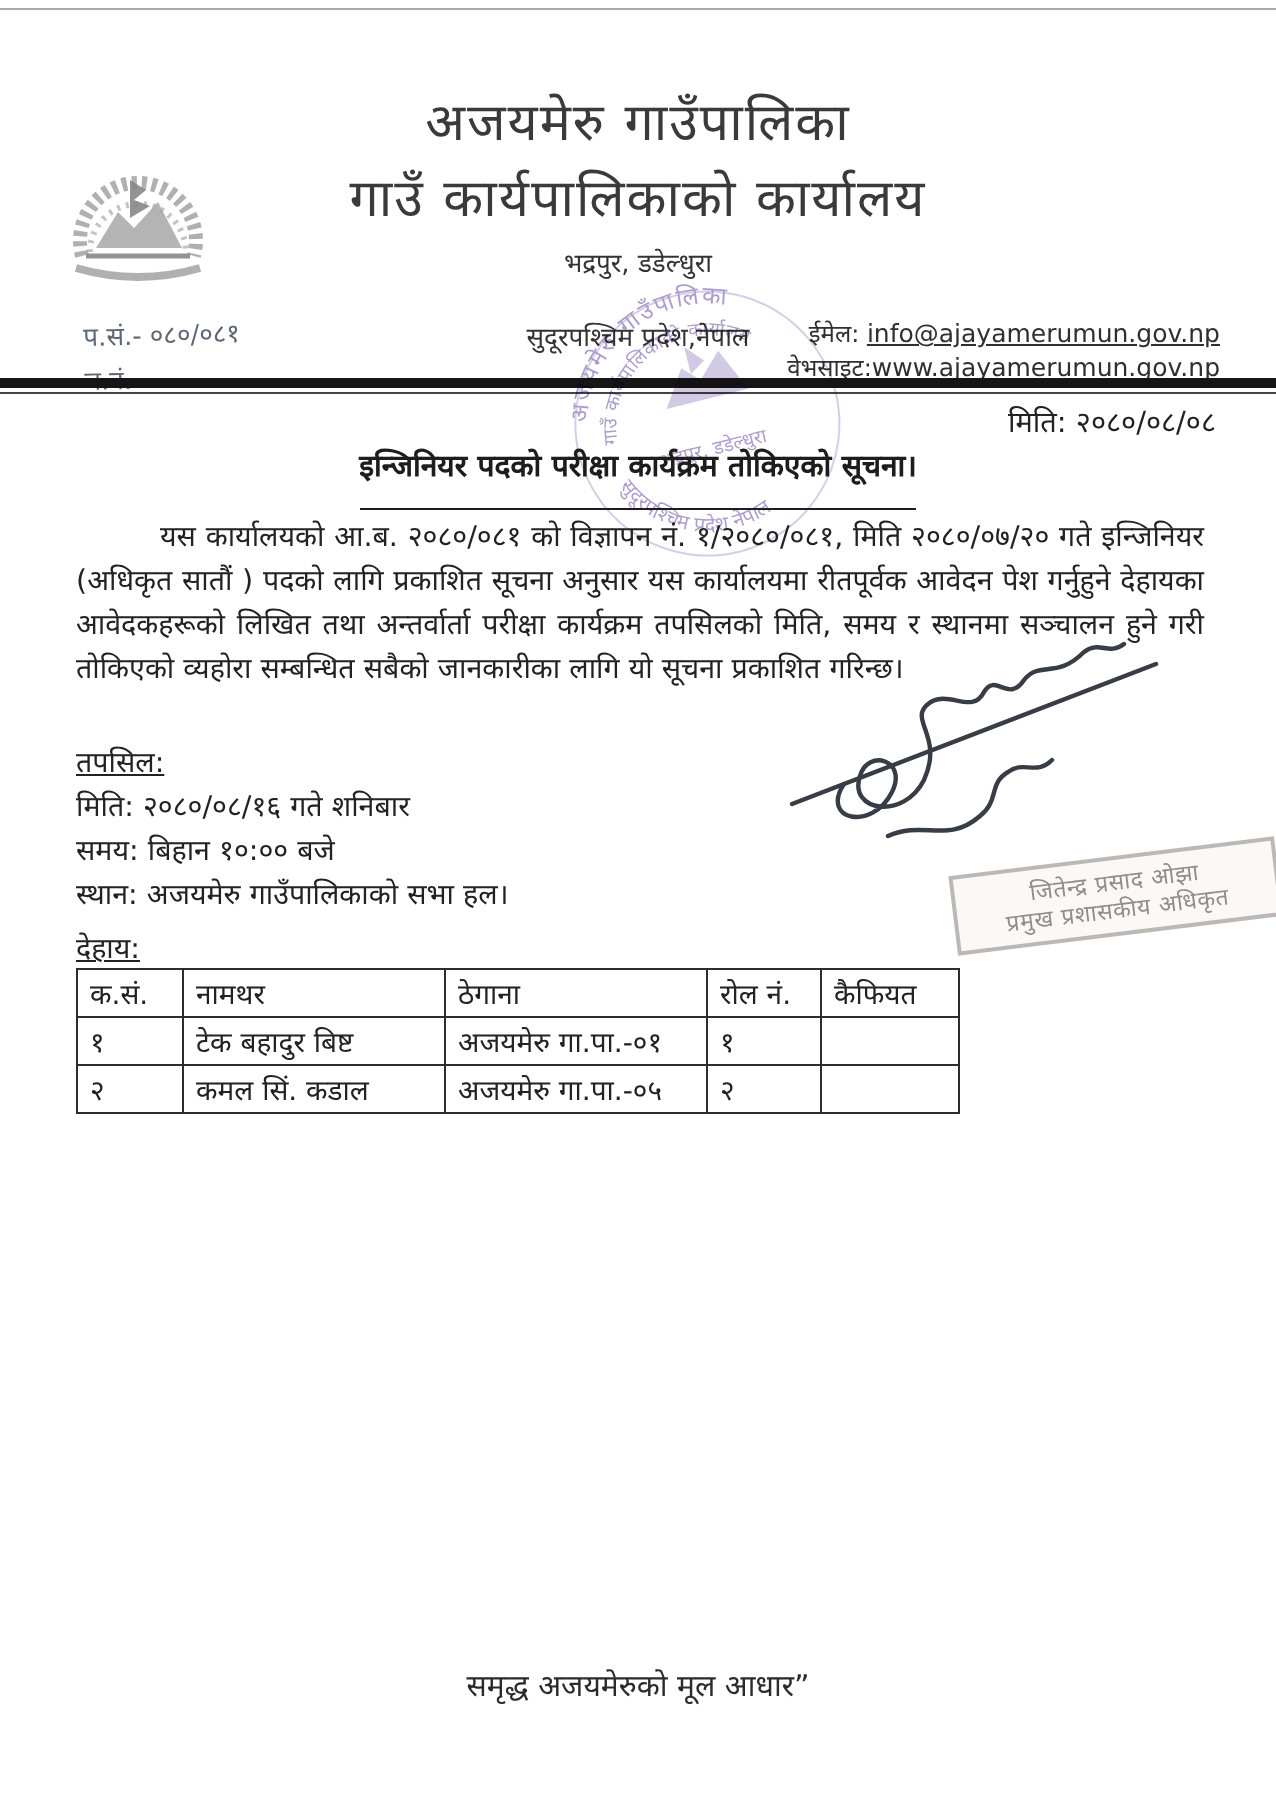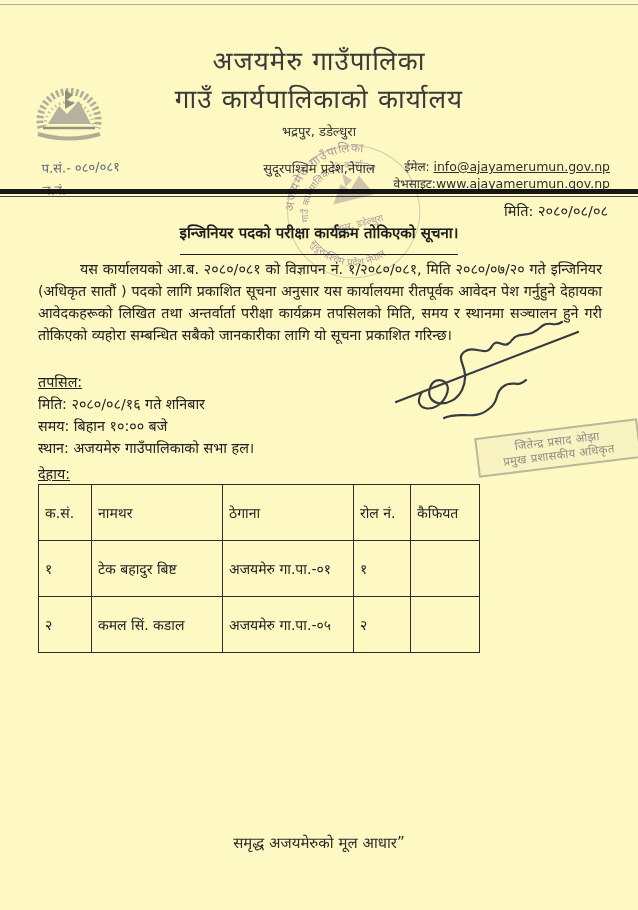--- a/index.html
+++ b/index.html
@@ -1,20 +1,20 @@
 <!DOCTYPE html>
 <html><head>
 <meta charset="utf-8">
 <style>
   html,body{margin:0;padding:0;background:#e8e8e6;}
   .page{
     position:relative;
     width:638px;height:910px;
     margin:0 auto;
-    background:#fef9c3;
+    background:#ffffff;
     font-family:"DejaVu Sans","Liberation Sans",sans-serif;
     color:#262626;
     overflow:hidden;
   }
   .scanline-top{position:absolute;top:4px;left:0;width:100%;height:1px;background:#aaa;}
   
   .emblem{position:absolute;left:28px;top:76px;width:82px;height:76px;opacity:.75;}
   .lh-center{position:absolute;left:0;top:42px;width:100%;text-align:center;}
   .lh-line1{font-size:26px;letter-spacing:1px;color:#3a3a3a;}
   .lh-line2{font-size:26px;letter-spacing:1px;color:#3a3a3a;margin-top:2px;}
@@ -44,21 +44,21 @@
   
   .officer-stamp{position:absolute;left:476px;top:428px;width:152px;
     transform:rotate(-7deg);
     border:2px solid rgba(138,132,124,.55);
     background:rgba(205,199,190,.10);
     color:#918c84;text-align:center;font-size:11.5px;line-height:14px;
     padding:4px 4px;letter-spacing:.3px;}
   
   .dehaya-hd{position:absolute;left:38px;top:464px;font-size:14.3px;text-decoration:underline;color:#222;}
   table.roster{position:absolute;left:38px;top:484px;border-collapse:collapse;font-size:14px;color:#222;}
-  table.roster th,table.roster td{border:1.6px solid #2d2d2d;padding:17px 6px;height:21px;
+  table.roster th,table.roster td{border:1.6px solid #2d2d2d;padding:1px 6px;height:21px;
     font-weight:normal;text-align:left;white-space:nowrap;}
   .c0{width:40px;} .c1{width:118px;} .c2{width:118px;} .c3{width:44px;} .c4{width:56px;}
   
   .note{position:absolute;left:38px;top:588px;width:566px;font-size:14.3px;line-height:23px;
     text-align:justify;color:#222;}
   .note .nlbl{text-decoration:underline;}
   
   .footer{position:absolute;left:0;top:832px;width:100%;text-align:center;font-size:15px;
     line-height:23px;color:#2b2b2b;}
 </style>

